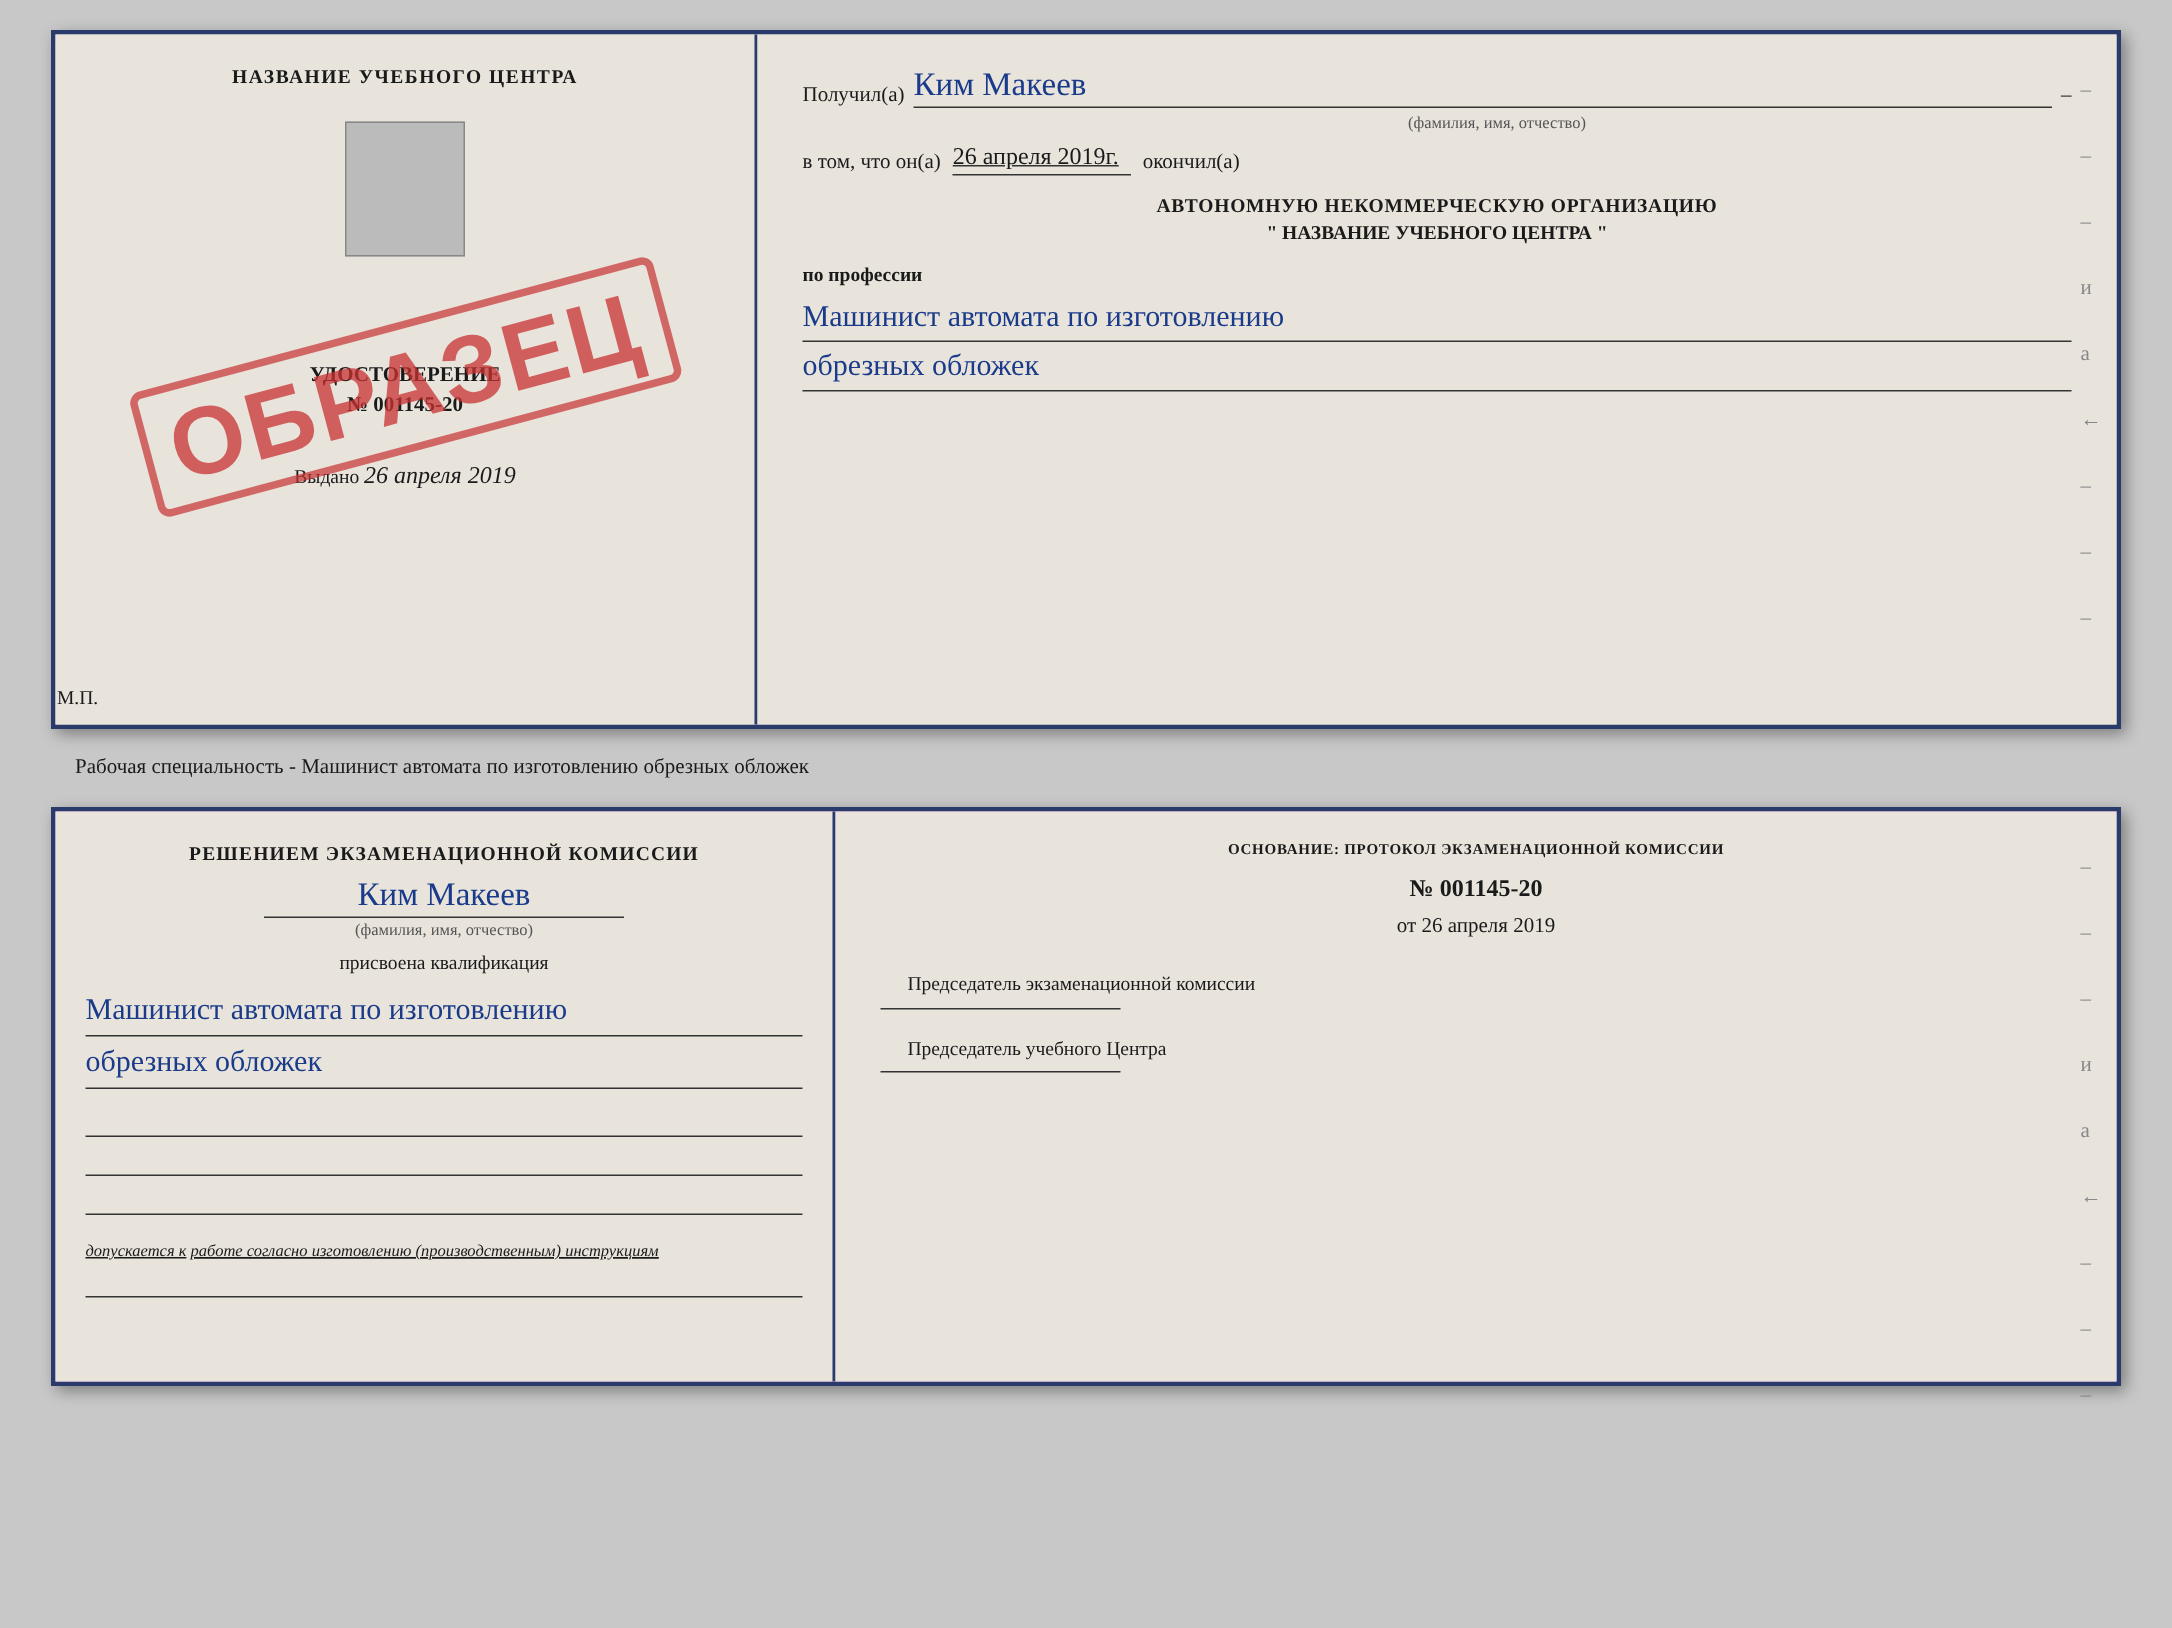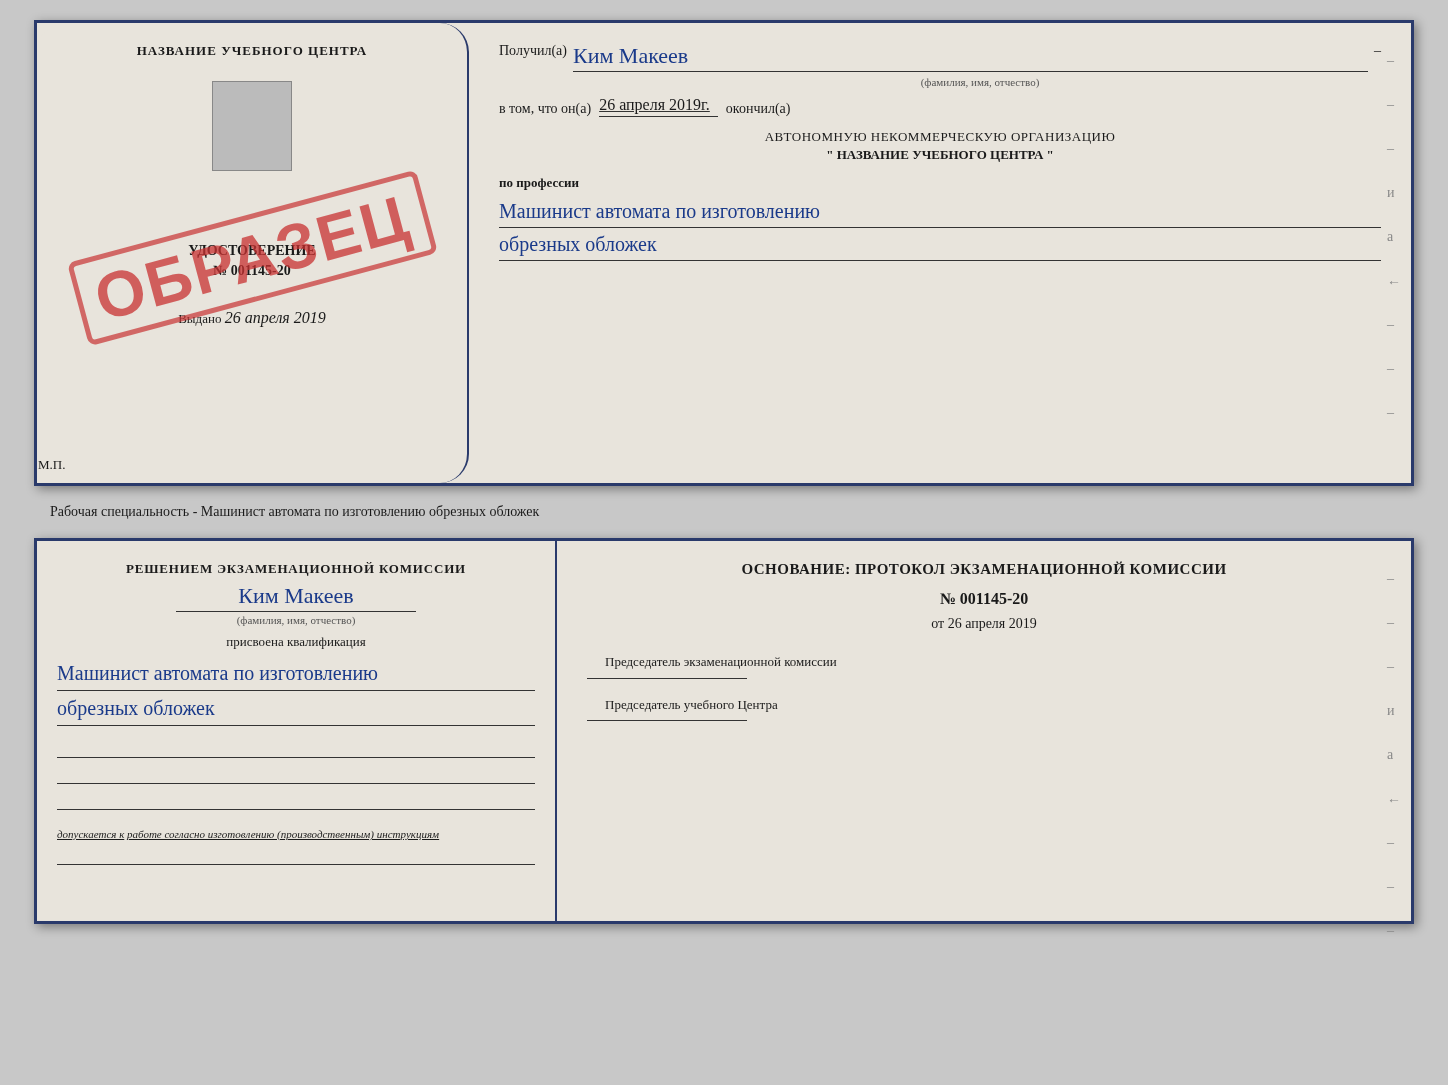--- a/index.html
+++ b/index.html
@@ -18,30 +18,29 @@
     .document-container {
       width: 1380px;
       background: #e8e4dc;
       border: 3px solid #2a3a6b;
       display: flex;
       position: relative;
       box-shadow: 3px 3px 10px rgba(0,0,0,0.4);
     }
 
     .doc-left {
-      width: 432px;
+      width: 468px;
       min-height: 460px;
       border-right: 2px solid #2a3a6b;
       padding: 20px 15px;
       position: relative;
       background: #e8e4dc;
       display: flex;
       flex-direction: column;
       align-items: center;
-      border-radius: 29px;
     }
 
     .doc-right {
       flex: 1;
       padding: 20px 30px 20px 30px;
       position: relative;
       background: #e8e4dc;
     }
 
     
@@ -124,21 +123,21 @@
       position: absolute;
       bottom: 10px;
       left: 1px;
       font-size: 13px;
       color: #1a1a1a;
     }
 
     
     .poluchil-row {
       display: flex;
-      align-items: flex-start;
+      align-items: flex-end;
       gap: 6px;
       margin-bottom: 4px;
       flex-wrap: wrap;
     }
 
     .poluchil-label {
       font-size: 14px;
       color: #1a1a1a;
       white-space: nowrap;
     }
@@ -194,21 +193,21 @@
       color: #1a1a1a;
     }
 
     .org-block {
       text-align: center;
       margin: 10px 0 8px 0;
     }
 
     .org-text {
       font-size: 13px;
-      font-weight: normal;
+      font-weight: bold;
       text-transform: uppercase;
       color: #1a1a1a;
       letter-spacing: 0.5px;
       line-height: 1.5;
     }
 
     .org-name-quoted {
       font-size: 13px;
       font-weight: bold;
       color: #1a1a1a;
@@ -340,21 +339,21 @@
       line-height: 1.5;
     }
 
     .dopuskaetsya-text span {
       text-decoration: underline;
       font-style: italic;
     }
 
     
     .osnovanie-text {
-      font-size: 15px;
+      font-size: 10px;
       color: #1a1a1a;
       text-align: center;
       font-weight: bold;
       letter-spacing: 0.5px;
       margin-bottom: 12px;
       text-transform: uppercase;
     }
 
     .protocol-number {
       font-size: 16px;

